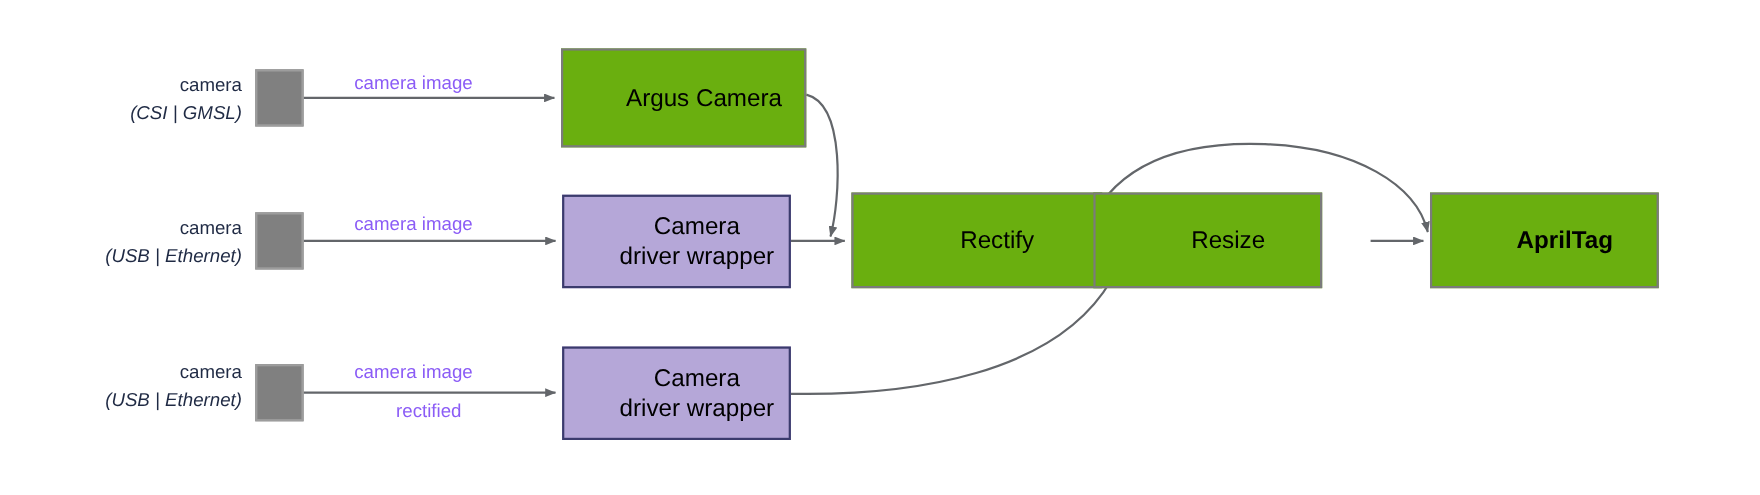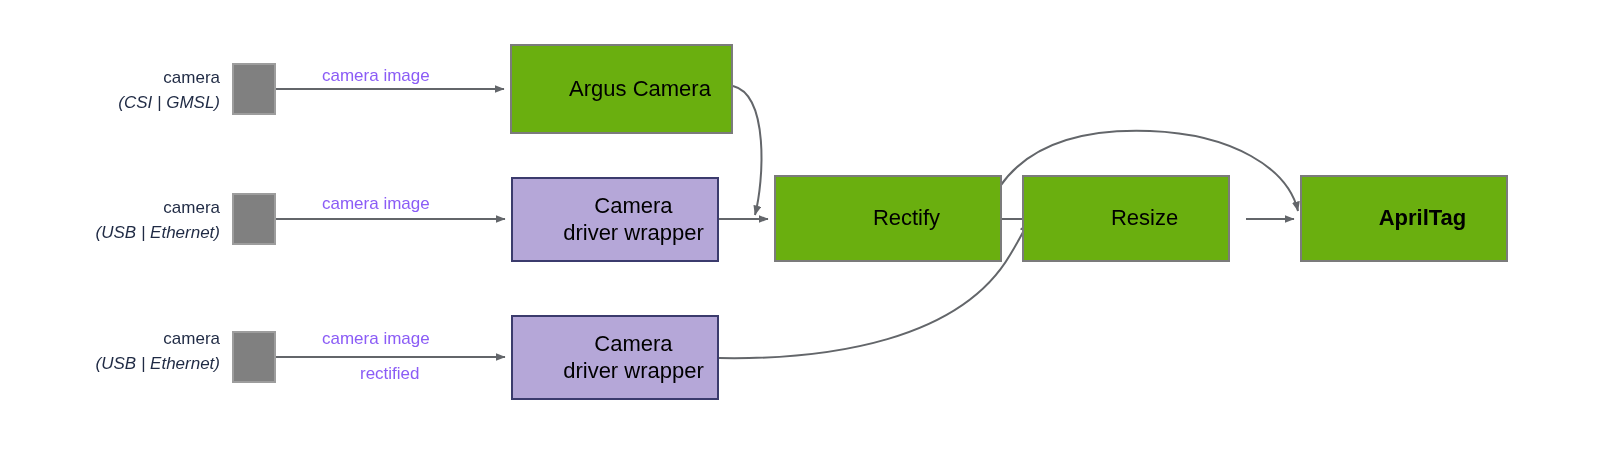--- a/index.html
+++ b/index.html
@@ -134,21 +134,21 @@
 
   <div class="node node-purple" style="left:511px; top:315px; width:208px; height:85px;">
     <span class="node-text">Camera
 driver wrapper</span>
   </div>
 
   <div class="node node-green" style="left:774px; top:175px; width:228px; height:87px;">
     <span class="node-text">Rectify</span>
   </div>
 
-  <div class="node node-green" style="left:1022px; top:175px; width:208px; height:87px;">
+  <div class="node node-green" style="left:994px; top:175px; width:208px; height:87px;">
     <span class="node-text">Resize</span>
   </div>
 
   <div class="node node-green" style="left:1300px; top:175px; width:208px; height:87px;font-weight:bold;">
     <span class="node-text">AprilTag</span>
   </div>
 
   <div class="edge-label" style="left:322px; top:66px;">camera image</div>
   <div class="edge-label" style="left:322px; top:194px;">camera image</div>
   <div class="edge-label" style="left:322px; top:329px;">camera image</div>

